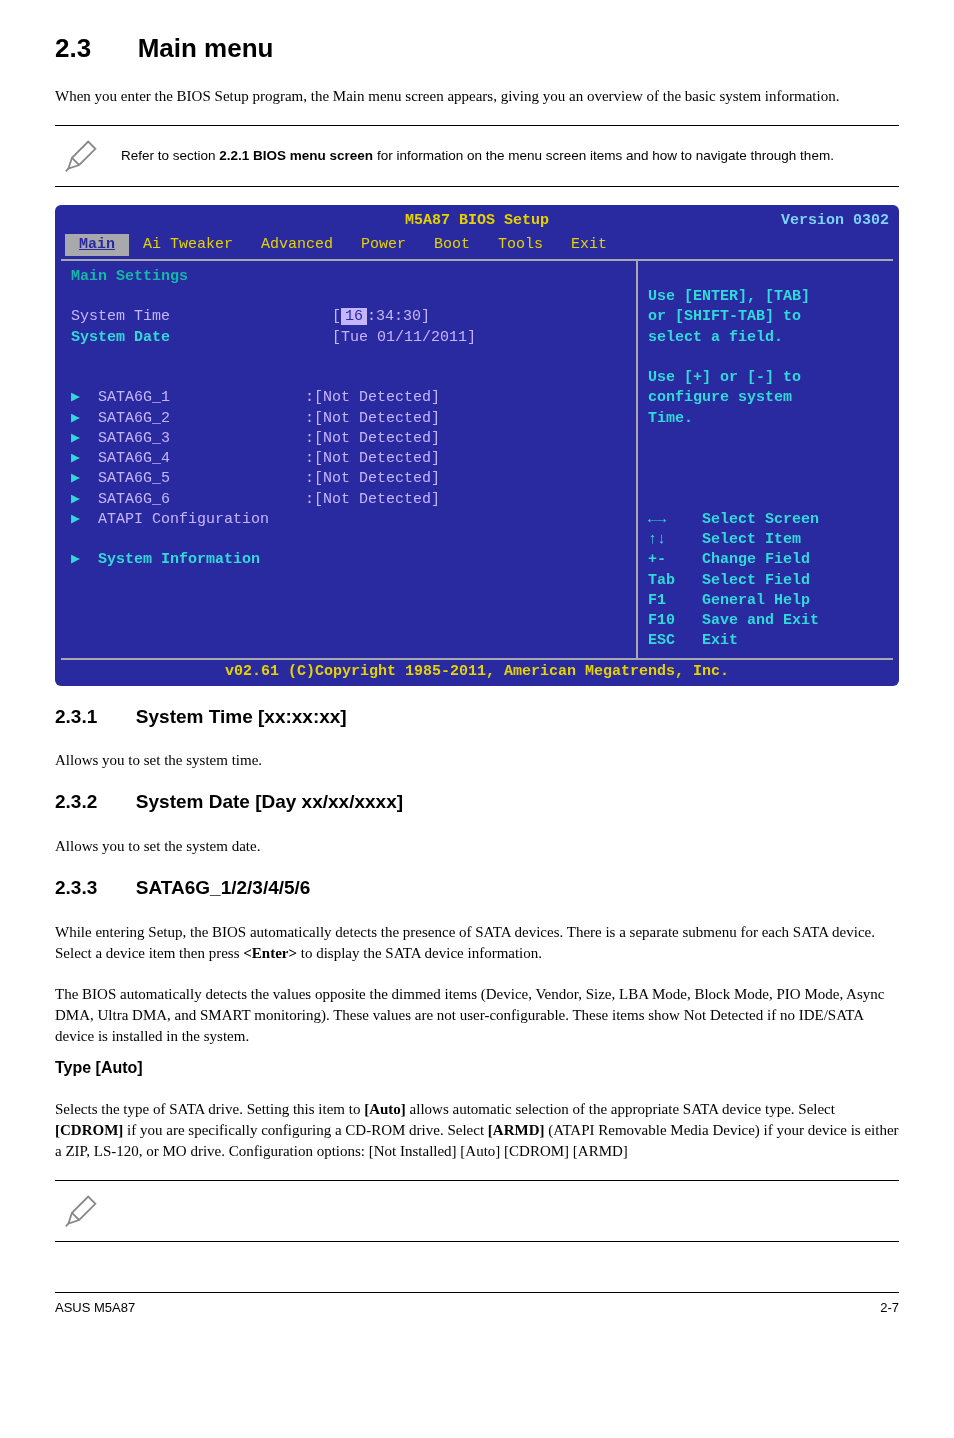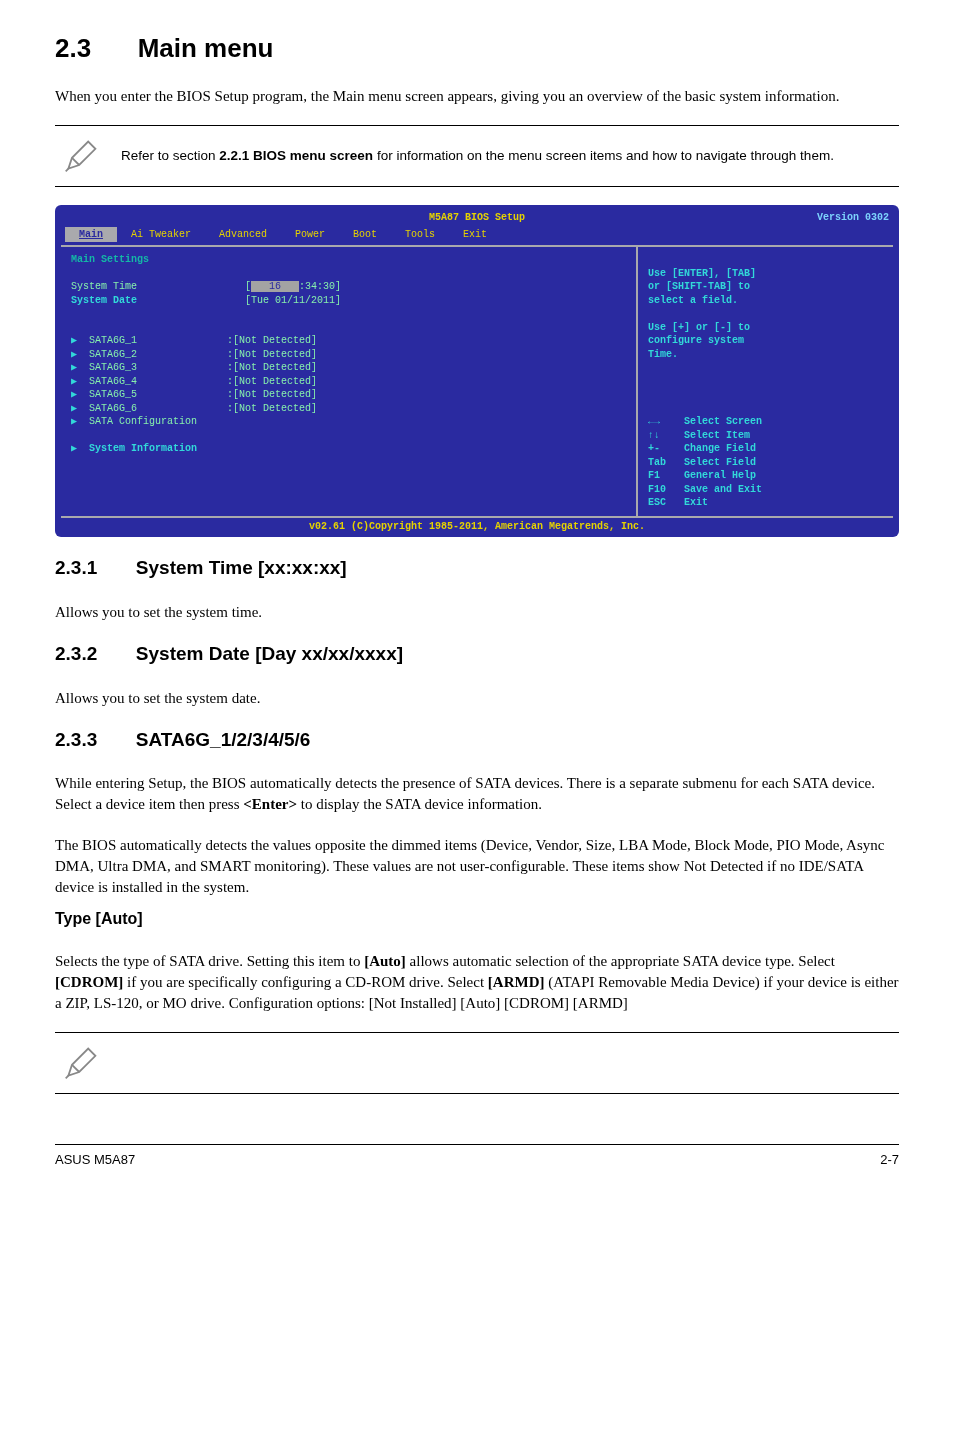--- a/index.html
+++ b/index.html
@@ -33,41 +33,41 @@
     display:flex;align-items:center;justify-content:center;
   }
   .note-icon svg { width: 36px; height: 36px; }
   .note-text { font-size: 13.5px; line-height: 1.4; }
 
   
   .bios-frame {
     background: #2a2aa0;
     color: #fff;
     font-family: "Courier New", monospace;
-    font-size: 10px;
+    font-size: 15px;
     border-radius: 6px;
     padding: 4px 6px 2px 6px;
     margin: 12px 0 15px 0;
     line-height: 1.35;
   }
   .bios-row1 { display:flex; justify-content:center; position:relative; padding:2px 4px; }
   .bios-title { color:#e5d200; font-weight:bold; }
   .bios-ver { position:absolute; right:4px; color:#7dd3fc; font-weight:bold; }
 
   .bios-tabs { display:flex; gap:0; padding:0 4px 3px 4px; color:#e5d200; }
   .bios-tab { padding: 1px 14px; white-space: pre; }
   .bios-tab.active { background:#a9a9ad; color:#2a2aa0; font-weight:bold;text-decoration:underline; }
 
   .bios-body { display:flex; border-top:2px solid #a9a9ad; border-bottom:2px solid #a9a9ad;}
   .bios-left { flex: 1 1 auto; padding:6px 10px; border-right:2px solid #a9a9ad; white-space: pre; }
   .bios-right { flex: 0 0 235px; padding:6px 10px; white-space: pre; }
   .white-b { color:#14b8a6; font-weight:bold; }
-  .cyan { color:#86efac; }
+  .cyan { color:#c4b5fd; }
   .cyan-b { color:#32d9d9; font-weight:bold; }
-  .highlight-num { background:#a3a3a3; color:#2a2aa0; padding:0 18px; }
+  .highlight-num { background:#c4b5fd; color:#2a2aa0; padding:0 4px; }
   .tri { color:#32d9d9; }
   .bios-footer { text-align:center; color:#e5d200; padding:2px 0; font-weight:bold;}
 
   .footer {
     border-top: 1px solid #000;
     margin-top: 50px;
     padding-top: 6px;
     display:flex;
     justify-content: space-between;
     font-size: 13px;
@@ -122,21 +122,21 @@
 <span class="cyan">System Time</span>                  <span class="cyan">[</span><span class="highlight-num">16</span><span class="cyan">:34:30]</span>
 <span class="cyan-b">System Date</span>                  <span class="cyan">[Tue 01/11/2011]</span>
 
 
 <span class="tri">▶</span>  <span class="cyan">SATA6G_1</span>               <span class="cyan">:[Not Detected]</span>
 <span class="tri">▶</span>  <span class="cyan">SATA6G_2</span>               <span class="cyan">:[Not Detected]</span>
 <span class="tri">▶</span>  <span class="cyan">SATA6G_3</span>               <span class="cyan">:[Not Detected]</span>
 <span class="tri">▶</span>  <span class="cyan">SATA6G_4</span>               <span class="cyan">:[Not Detected]</span>
 <span class="tri">▶</span>  <span class="cyan">SATA6G_5</span>               <span class="cyan">:[Not Detected]</span>
 <span class="tri">▶</span>  <span class="cyan">SATA6G_6</span>               <span class="cyan">:[Not Detected]</span>
-<span class="tri">▶</span>  <span class="cyan">SATA Configuration</span>
+<span class="tri">▶</span>  <span class="cyan">ATAPI Configuration</span>
 
 <span class="tri">▶</span>  <span class="cyan-b">System Information</span>
 
 
 
 </div>
     <div class="bios-right">
 <span class="cyan-b">Use [ENTER], [TAB]
 or [SHIFT-TAB] to
 select a field.</span>

